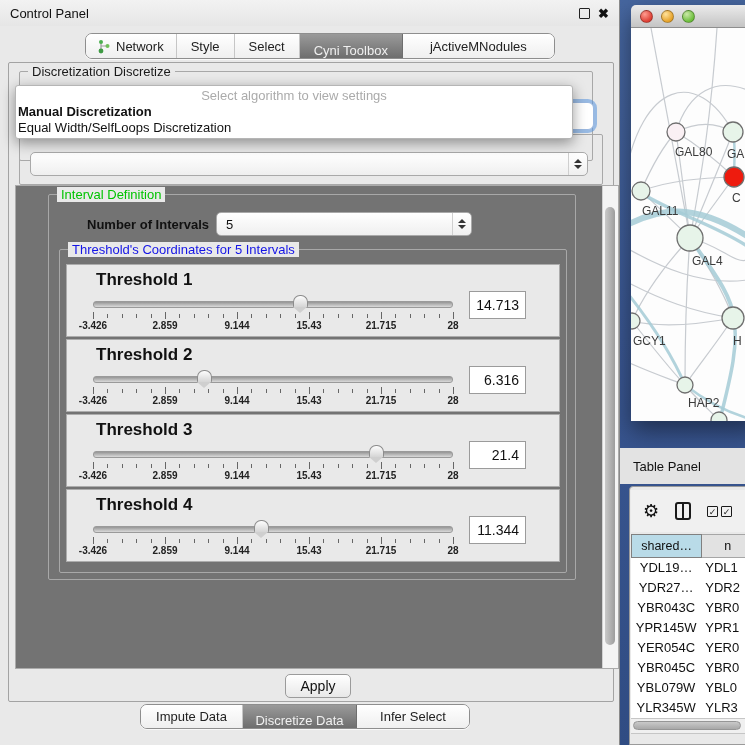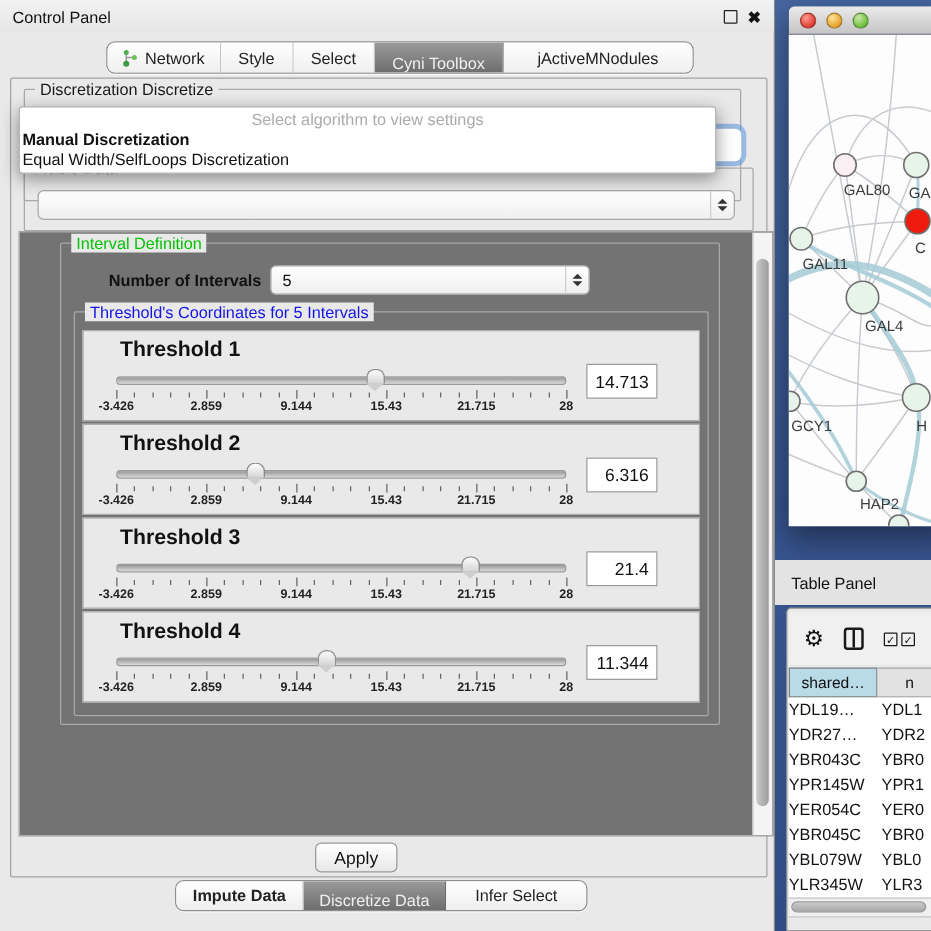--- a/index.html
+++ b/index.html
@@ -61,21 +61,21 @@
   .tick-label{position:absolute;transform:translateX(-50%);font-size:10px;font-weight:bold;color:#222;white-space:nowrap;}
   .val-box{position:absolute;right:33px;top:26px;width:57px;height:28px;background:#fff;border:1px solid #9B9B9B;font-size:14px;color:#111;display:flex;align-items:center;justify-content:flex-end;padding-right:6px;box-sizing:border-box;}
   
   .grp-attrs{left:31px;top:399px;width:527px;height:110px;}
   .attrs-title{position:absolute;left:12px;top:12px;font-size:13px;font-weight:bold;color:#111;}
   .attr-list{position:absolute;left:18px;top:32px;width:457px;height:70px;background:#fff;overflow:hidden;}
   .attr-item{font-size:13px;color:#111;padding-left:14px;line-height:15.5px;white-space:nowrap;}
   .list-vscroll{position:absolute;right:0;top:0;bottom:0;width:13px;background:#EFEFEF;border-left:1px solid #D8D8D8;}
   .list-vthumb{position:absolute;left:2px;top:3px;width:8px;height:46px;border-radius:4px;background:linear-gradient(90deg,#C6C6C6,#A2A2A2);}
   
-  .apply-btn{position:absolute;left:243px;top:611px;width:64px;height:22px;border:1px solid #9B9B9B;border-radius:5px;background:linear-gradient(#FFFFFF,#E8E8E8);font-size:14px;color:#111;display:flex;align-items:center;justify-content:center;}
+  .apply-btn{position:absolute;left:276px;top:611px;width:64px;height:22px;border:1px solid #9B9B9B;border-radius:5px;background:linear-gradient(#FFFFFF,#E8E8E8);font-size:14px;color:#111;display:flex;align-items:center;justify-content:center;}
   .seg-bottom{left:140px;top:704px;height:23px;}
   .seg-bottom .seg{font-size:13px;}
   
   .right-region{position:absolute;left:619px;top:0;width:126px;height:745px;overflow:hidden;}
   .net-window{position:absolute;left:12px;top:5px;width:130px;height:416px;border-radius:5px 5px 0 0;box-shadow:0 10px 24px rgba(0,0,0,.45);}
   .net-titlebar{height:22px;border-radius:5px 5px 0 0;background:linear-gradient(#EBEBEB,#C4C4C4);border-bottom:1px solid #8E8E8E;display:flex;align-items:center;padding-left:9px;gap:8px;}
   .tl{width:13px;height:13px;border-radius:50%;border:1px solid rgba(0,0,0,.3);box-sizing:border-box;}
   .tl-red{background:radial-gradient(circle at 35% 30%,#FF9C90,#DD3F34 70%);}
   .tl-yellow{background:radial-gradient(circle at 35% 30%,#FFE29B,#E6A229 70%);}
   .tl-green{background:radial-gradient(circle at 35% 30%,#CBE8A8,#6CBF3C 70%);}
@@ -88,21 +88,21 @@
   .split-icon{width:16px;height:18px;border:2px solid #1A1A1A;border-radius:3px;position:relative;box-sizing:border-box;}
   .split-icon::after{content:'';position:absolute;left:5px;top:0;bottom:0;width:2px;background:#1A1A1A;}
   .cb-pair{display:flex;gap:3px;}
   .cb-icon{width:11px;height:11px;border:1.5px solid #1A1A1A;border-radius:1px;font-size:9px;line-height:10px;text-align:center;color:#1A1A1A;box-sizing:border-box;}
   .tp-header{position:absolute;left:1px;top:47px;right:0;height:24px;display:flex;}
   .hdr-cell{box-sizing:border-box;font-size:12.5px;color:#111;display:flex;align-items:center;}
   .hdr-c1{width:80px;background:#B9DBE8;border:1px solid #808080;justify-content:center;}
   .hdr-c2{width:60px;background:#E2E2E2;border:1px solid #A6A6A6;border-left:none;padding-left:22px;}
   .tp-rows{position:absolute;left:1px;top:71px;right:0;height:160px;background:#fff;overflow:hidden;}
   .tp-row{height:20px;display:flex;font-size:13px;color:#111;}
-  .cell-c1{width:80px;text-align:left;line-height:20px;}
+  .cell-c1{width:80px;text-align:center;line-height:20px;}
   .cell-c2{width:60px;padding-left:4px;line-height:20px;white-space:nowrap;}
   .tp-hscroll{position:absolute;left:1px;right:0;top:231px;height:14px;background:#F0F0F0;border-top:1px solid #C6C6C6;border-bottom:1px solid #C6C6C6;}
   .tp-hthumb{position:absolute;left:2px;top:2px;width:108px;height:9px;border-radius:5px;background:linear-gradient(#C9C9C9,#A8A8A8);border:1px solid #969696;box-sizing:border-box;}
 </style>
 </head>
 <body>
 
 <div class="desktop"></div>
 
 <div class="right-region">
@@ -476,21 +476,21 @@
 
       <div class="vscroll">
         <div class="vthumb" style="top:21px;height:438px;"></div>
       </div>
     </div>
 
     <div class="apply-btn">Apply</div>
   </div>
 
   <div class="seg-control seg-bottom">
-    <div class="seg" style="width:102px;font-weight:bold;">
+    <div class="seg" style="width:102px;">
         <span>Impute Data</span>
       </div>
     <div class="seg selected" style="width:114px;">
         <span>Discretize Data</span>
       </div>
     <div class="seg" style="width:112px;">
         <span>Infer Select</span>
       </div>
   </div>
 </div>

